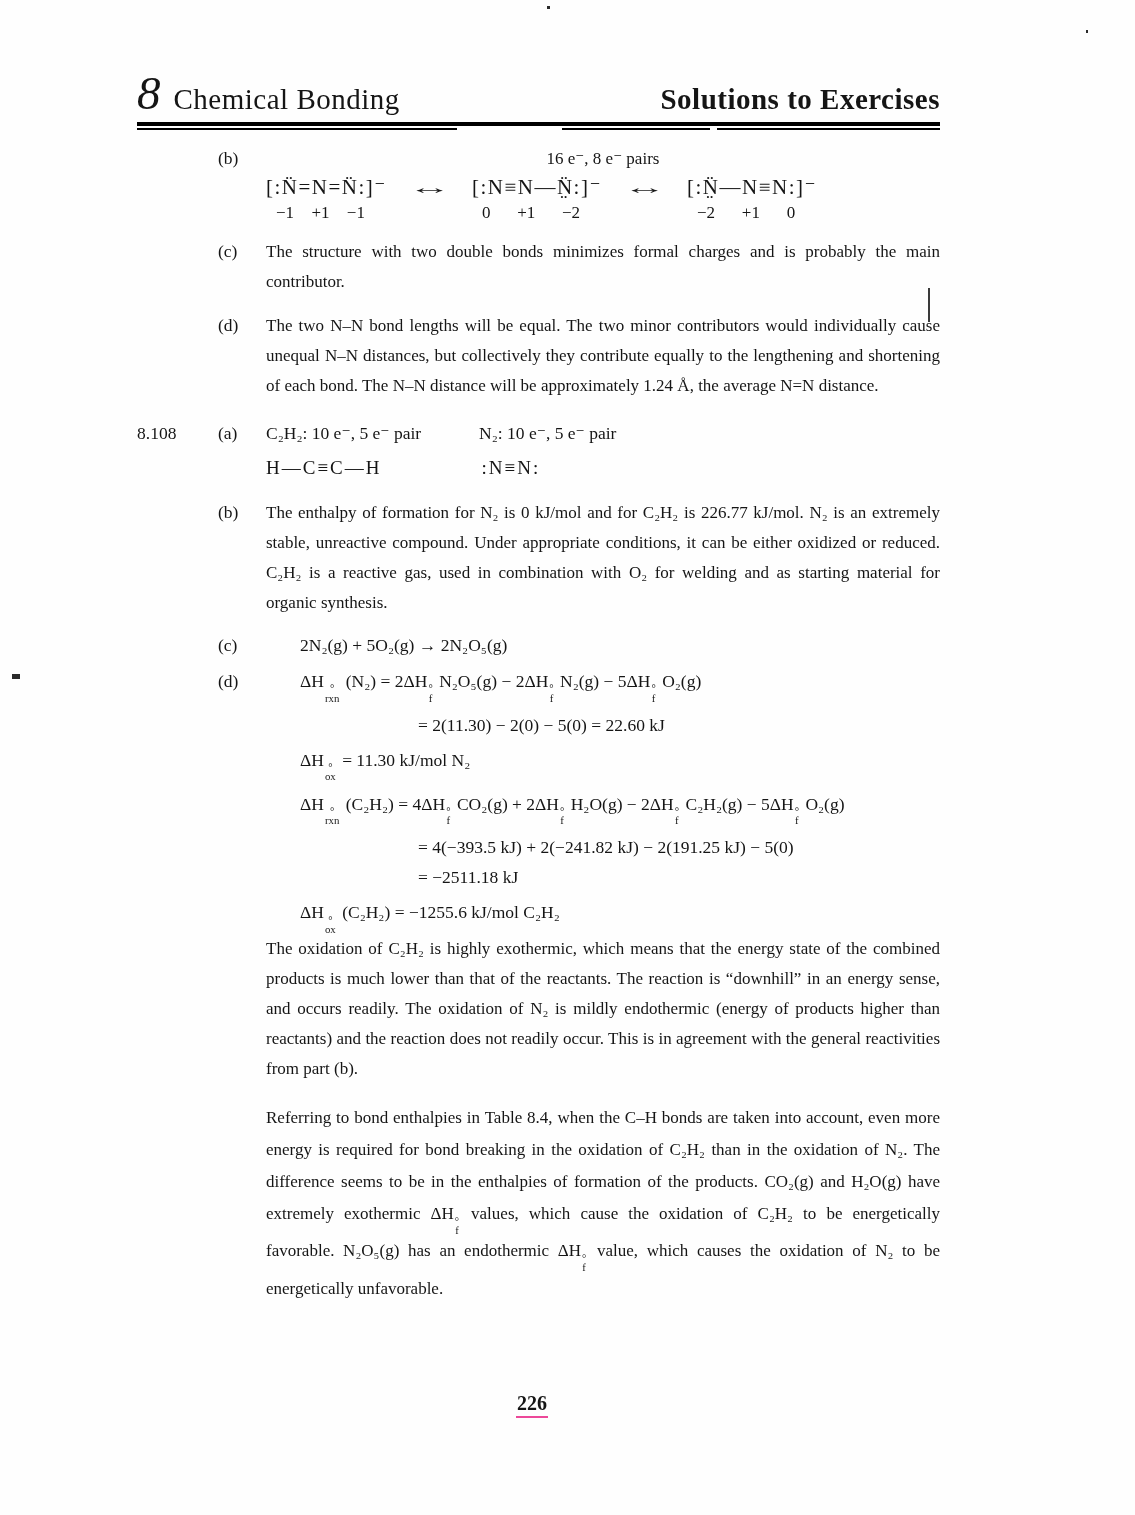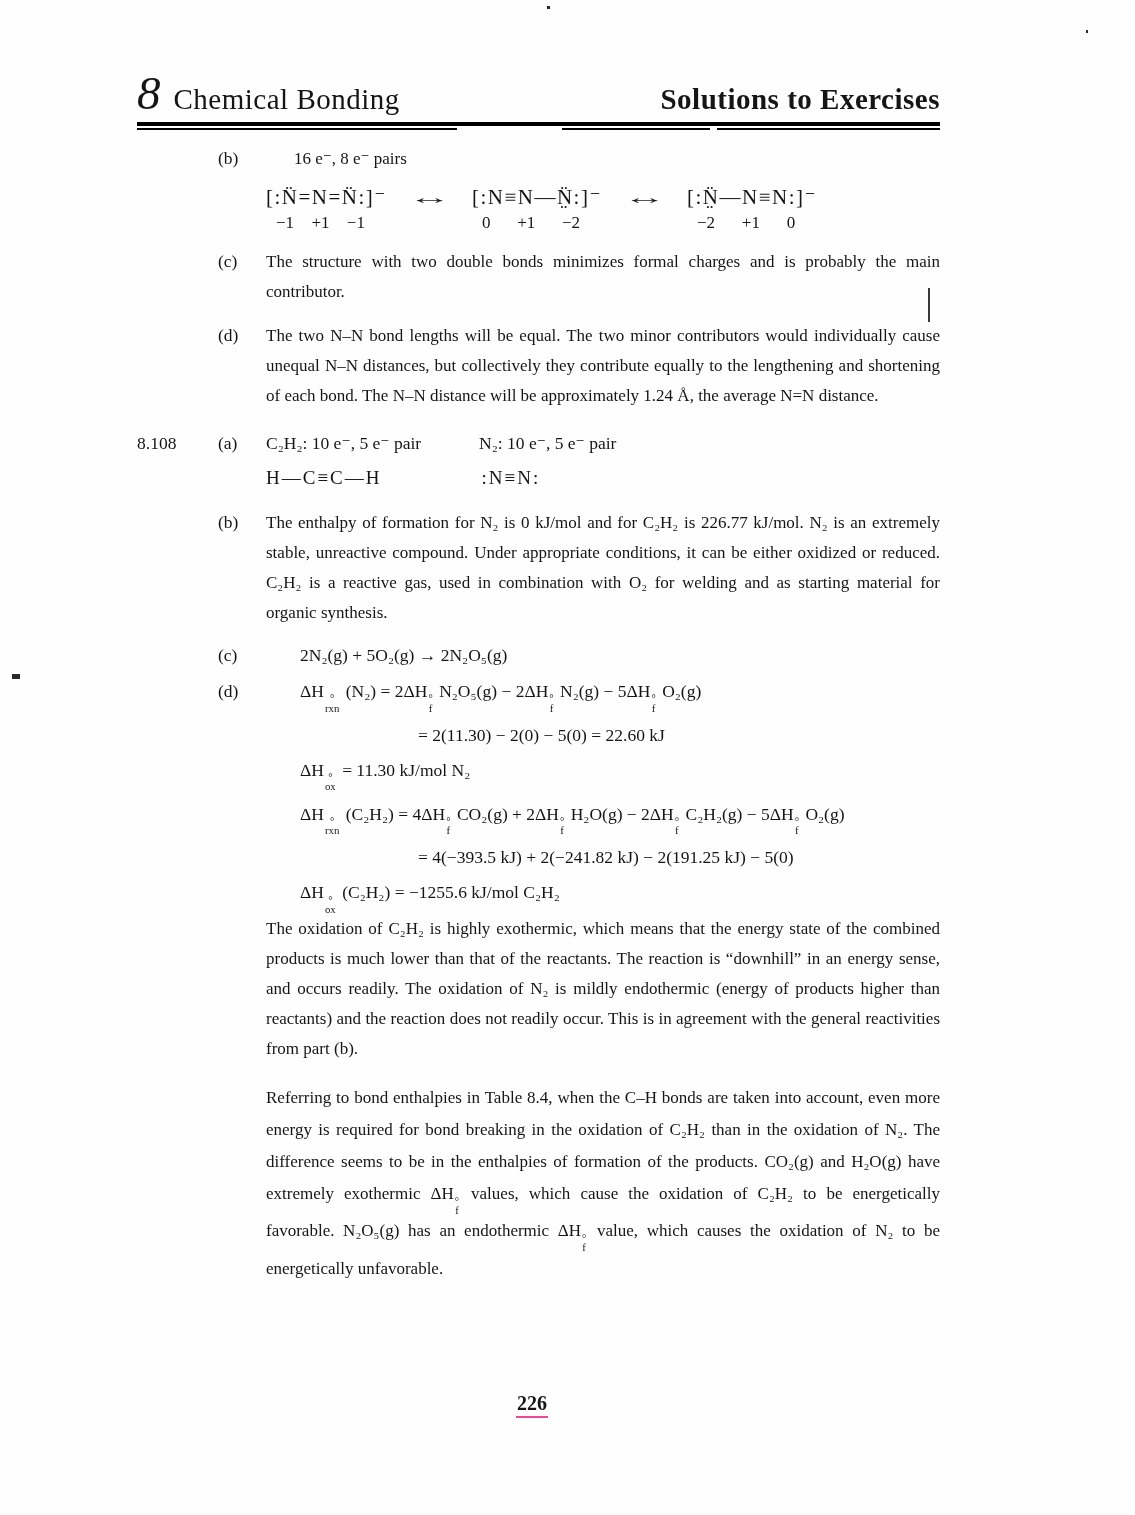--- a/index.html
+++ b/index.html
@@ -22,26 +22,26 @@
   .rule-seg{position:absolute;height:2px;background:#000;top:6px;}
   .rule-seg.s1{left:0;width:320px;}
   .rule-seg.s2{left:425px;width:148px;}
   .rule-seg.s3{left:580px;width:223px;}
 
   
   .row{display:grid;grid-template-columns:81px 48px 674px;align-items:baseline;}
   .col-num{font-size:17.5px;}
   .col-part{font-size:17.5px;}
   .body-text{font-size:17px;line-height:30px;text-align:justify;}
-  .body-text.noj{text-align:left;margin-left:28px;}
+  .body-text.noj{text-align:center;}
   .tall{line-height:32px;}
 
   
   .r-b1{margin-top:18px;}
-  .r-res{margin-top:10px;}
+  .r-res{}
   .r-c1{margin-top:14px;}
   .r-d1{margin-top:14px;}
   .r-8108{margin-top:22px;}
   .r-mol{margin-top:12px;}
   .r-b2{margin-top:18px;}
   .r-eqc1{margin-top:14px;}
   .r-eqc2{margin-top:8px;}
   .r-eqd{margin-top:10px;}
   .r-eq{margin-top:9px;}
   .r-eq-tight{margin-top:4px;}
@@ -229,20 +229,25 @@
           </span> C₂H₂(g) − 5ΔH<span class="ss">
             <span class="ss-sup">°</span>
             <span class="ss-sub">f</span>
           </span> O₂(g)</div>
     </div>
     <div class="row r-eq">
       <span class="col-num"></span>
       <span class="col-part"></span>
       <div class="eq indent">= 4(−393.5 kJ) + 2(−241.82 kJ) − 2(191.25 kJ) − 5(0)</div>
     </div>
+    <div class="row r-eq-tight">
+      <span class="col-num"></span>
+      <span class="col-part"></span>
+      <div class="eq indent">= −2511.18 kJ</div>
+    </div>
     <div class="row r-eq">
       <span class="col-num"></span>
       <span class="col-part"></span>
       <div class="eq">ΔH<span class="ss">
             <span class="ss-sup">°</span>
             <span class="ss-sub">ox</span>
           </span> (C₂H₂) = −1255.6 kJ/mol C₂H₂</div>
     </div>
 
     <div class="row r-p1">

